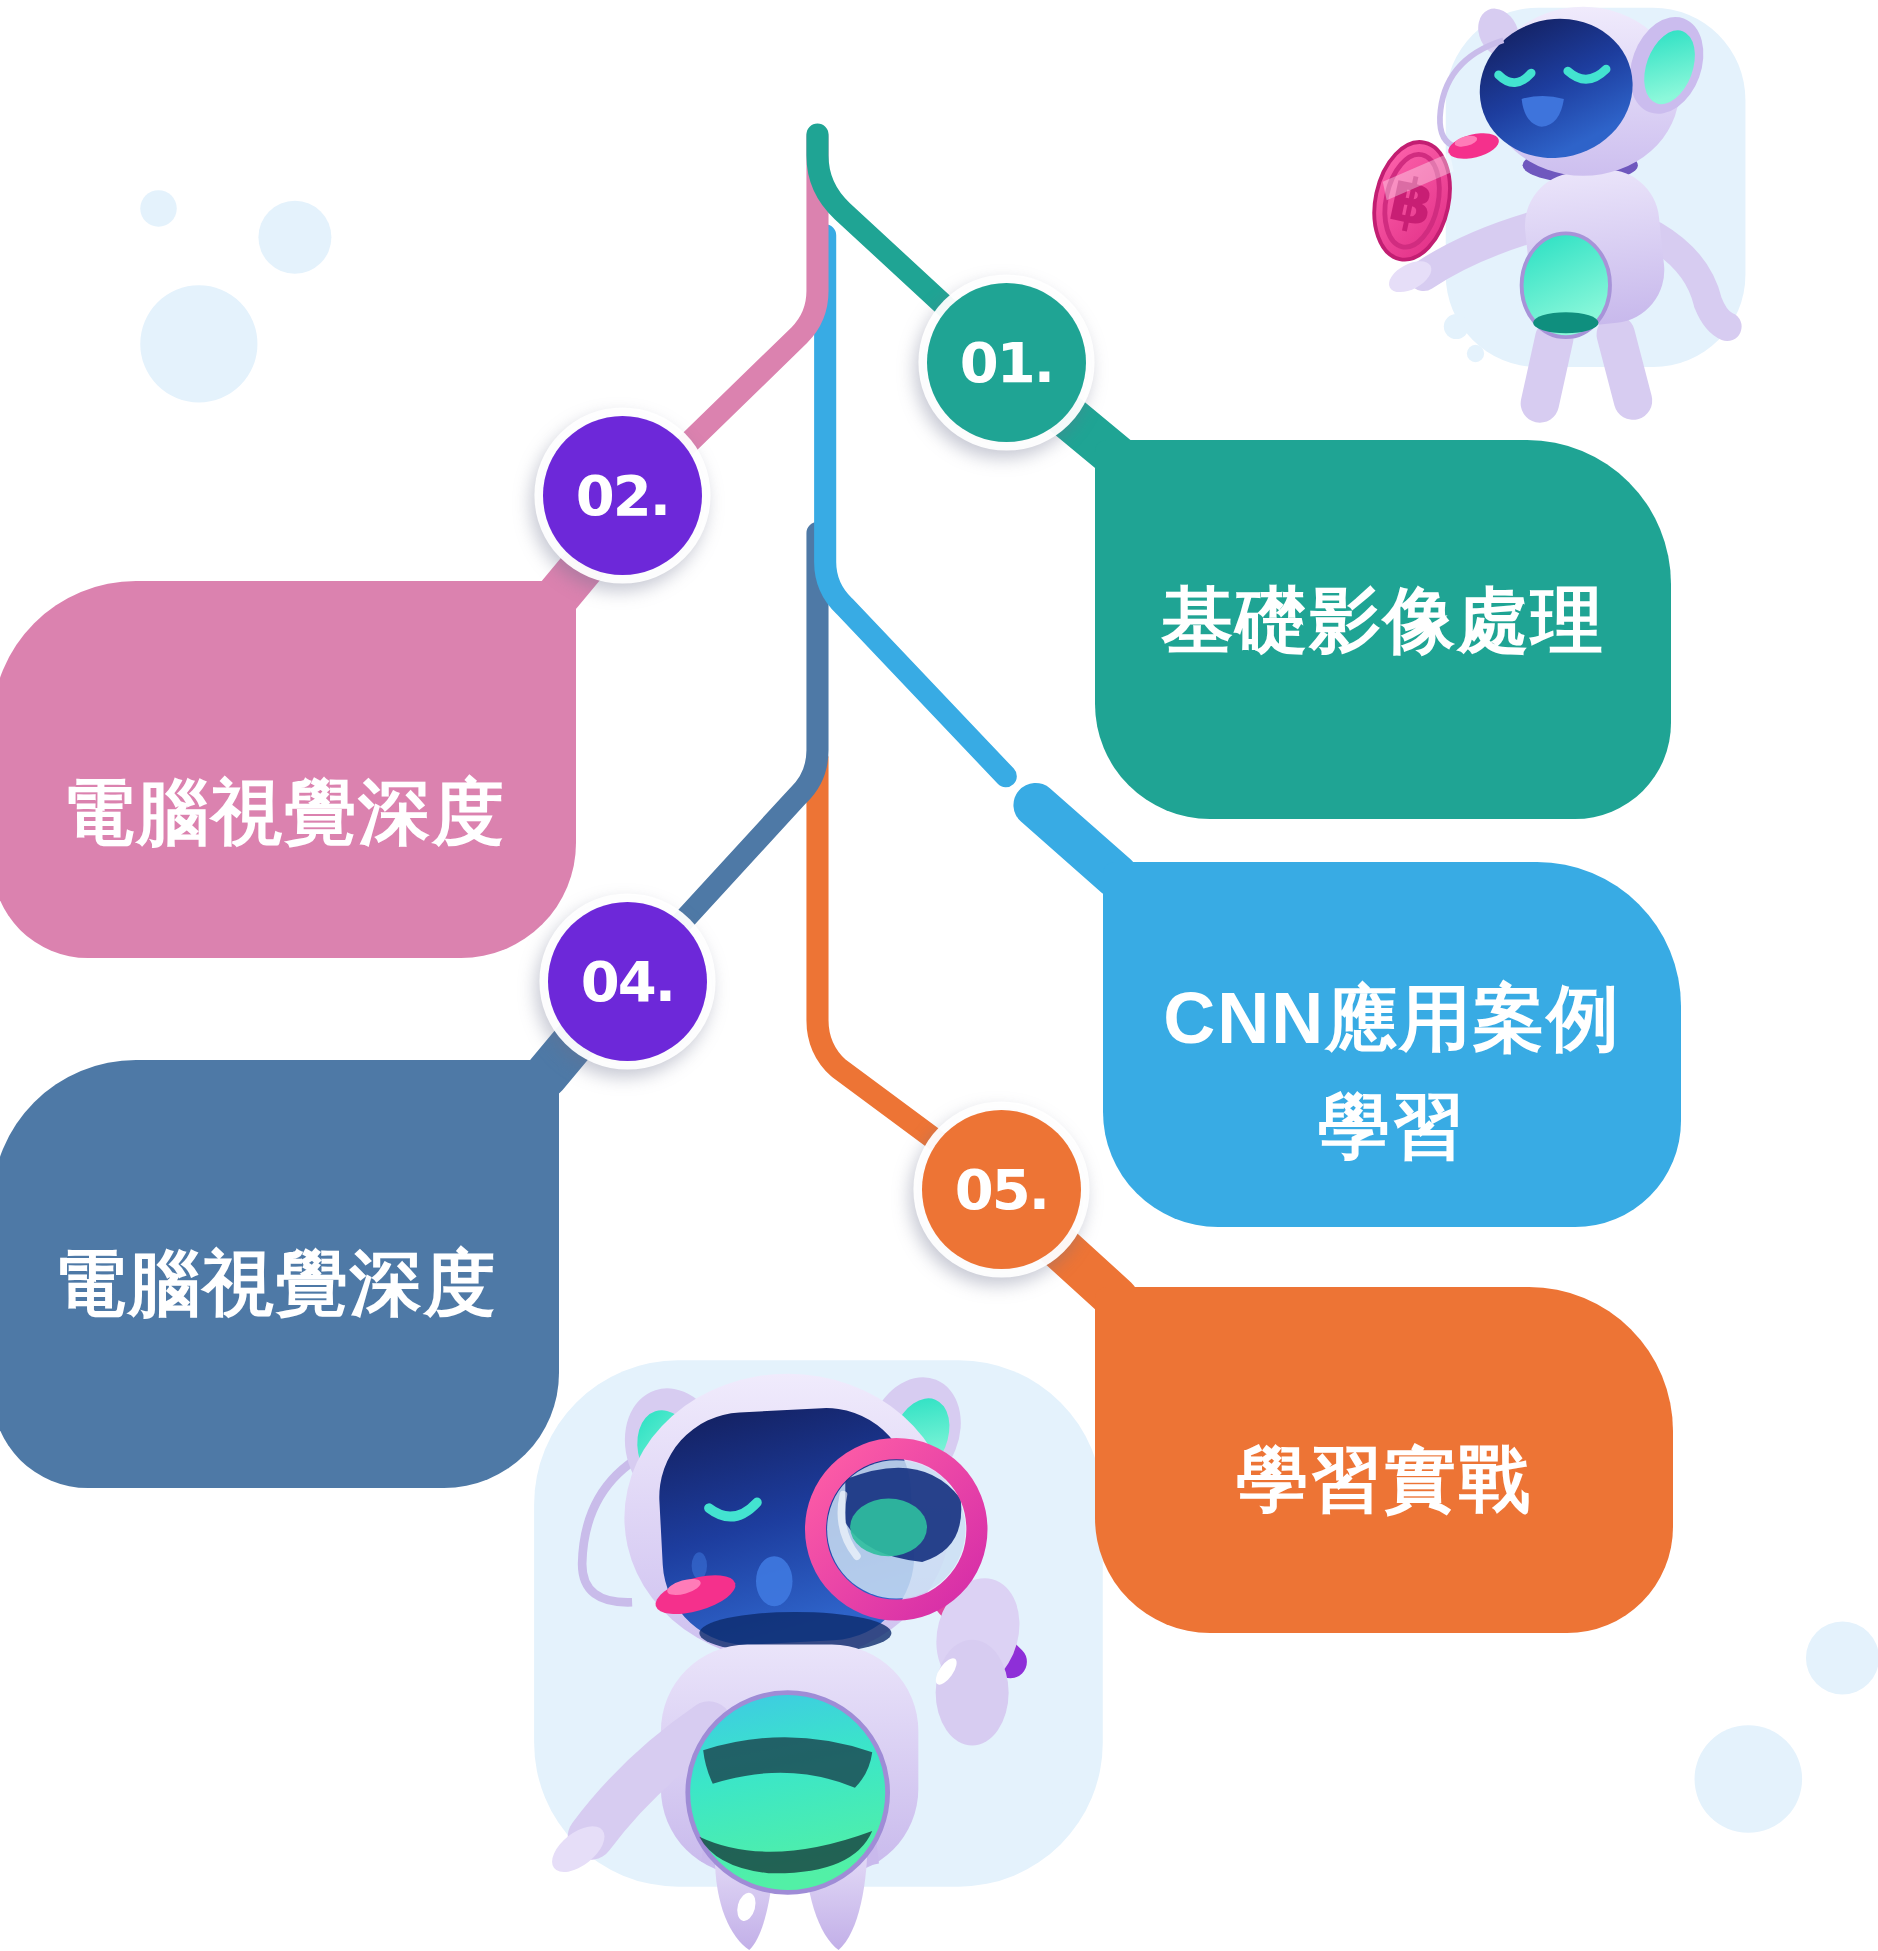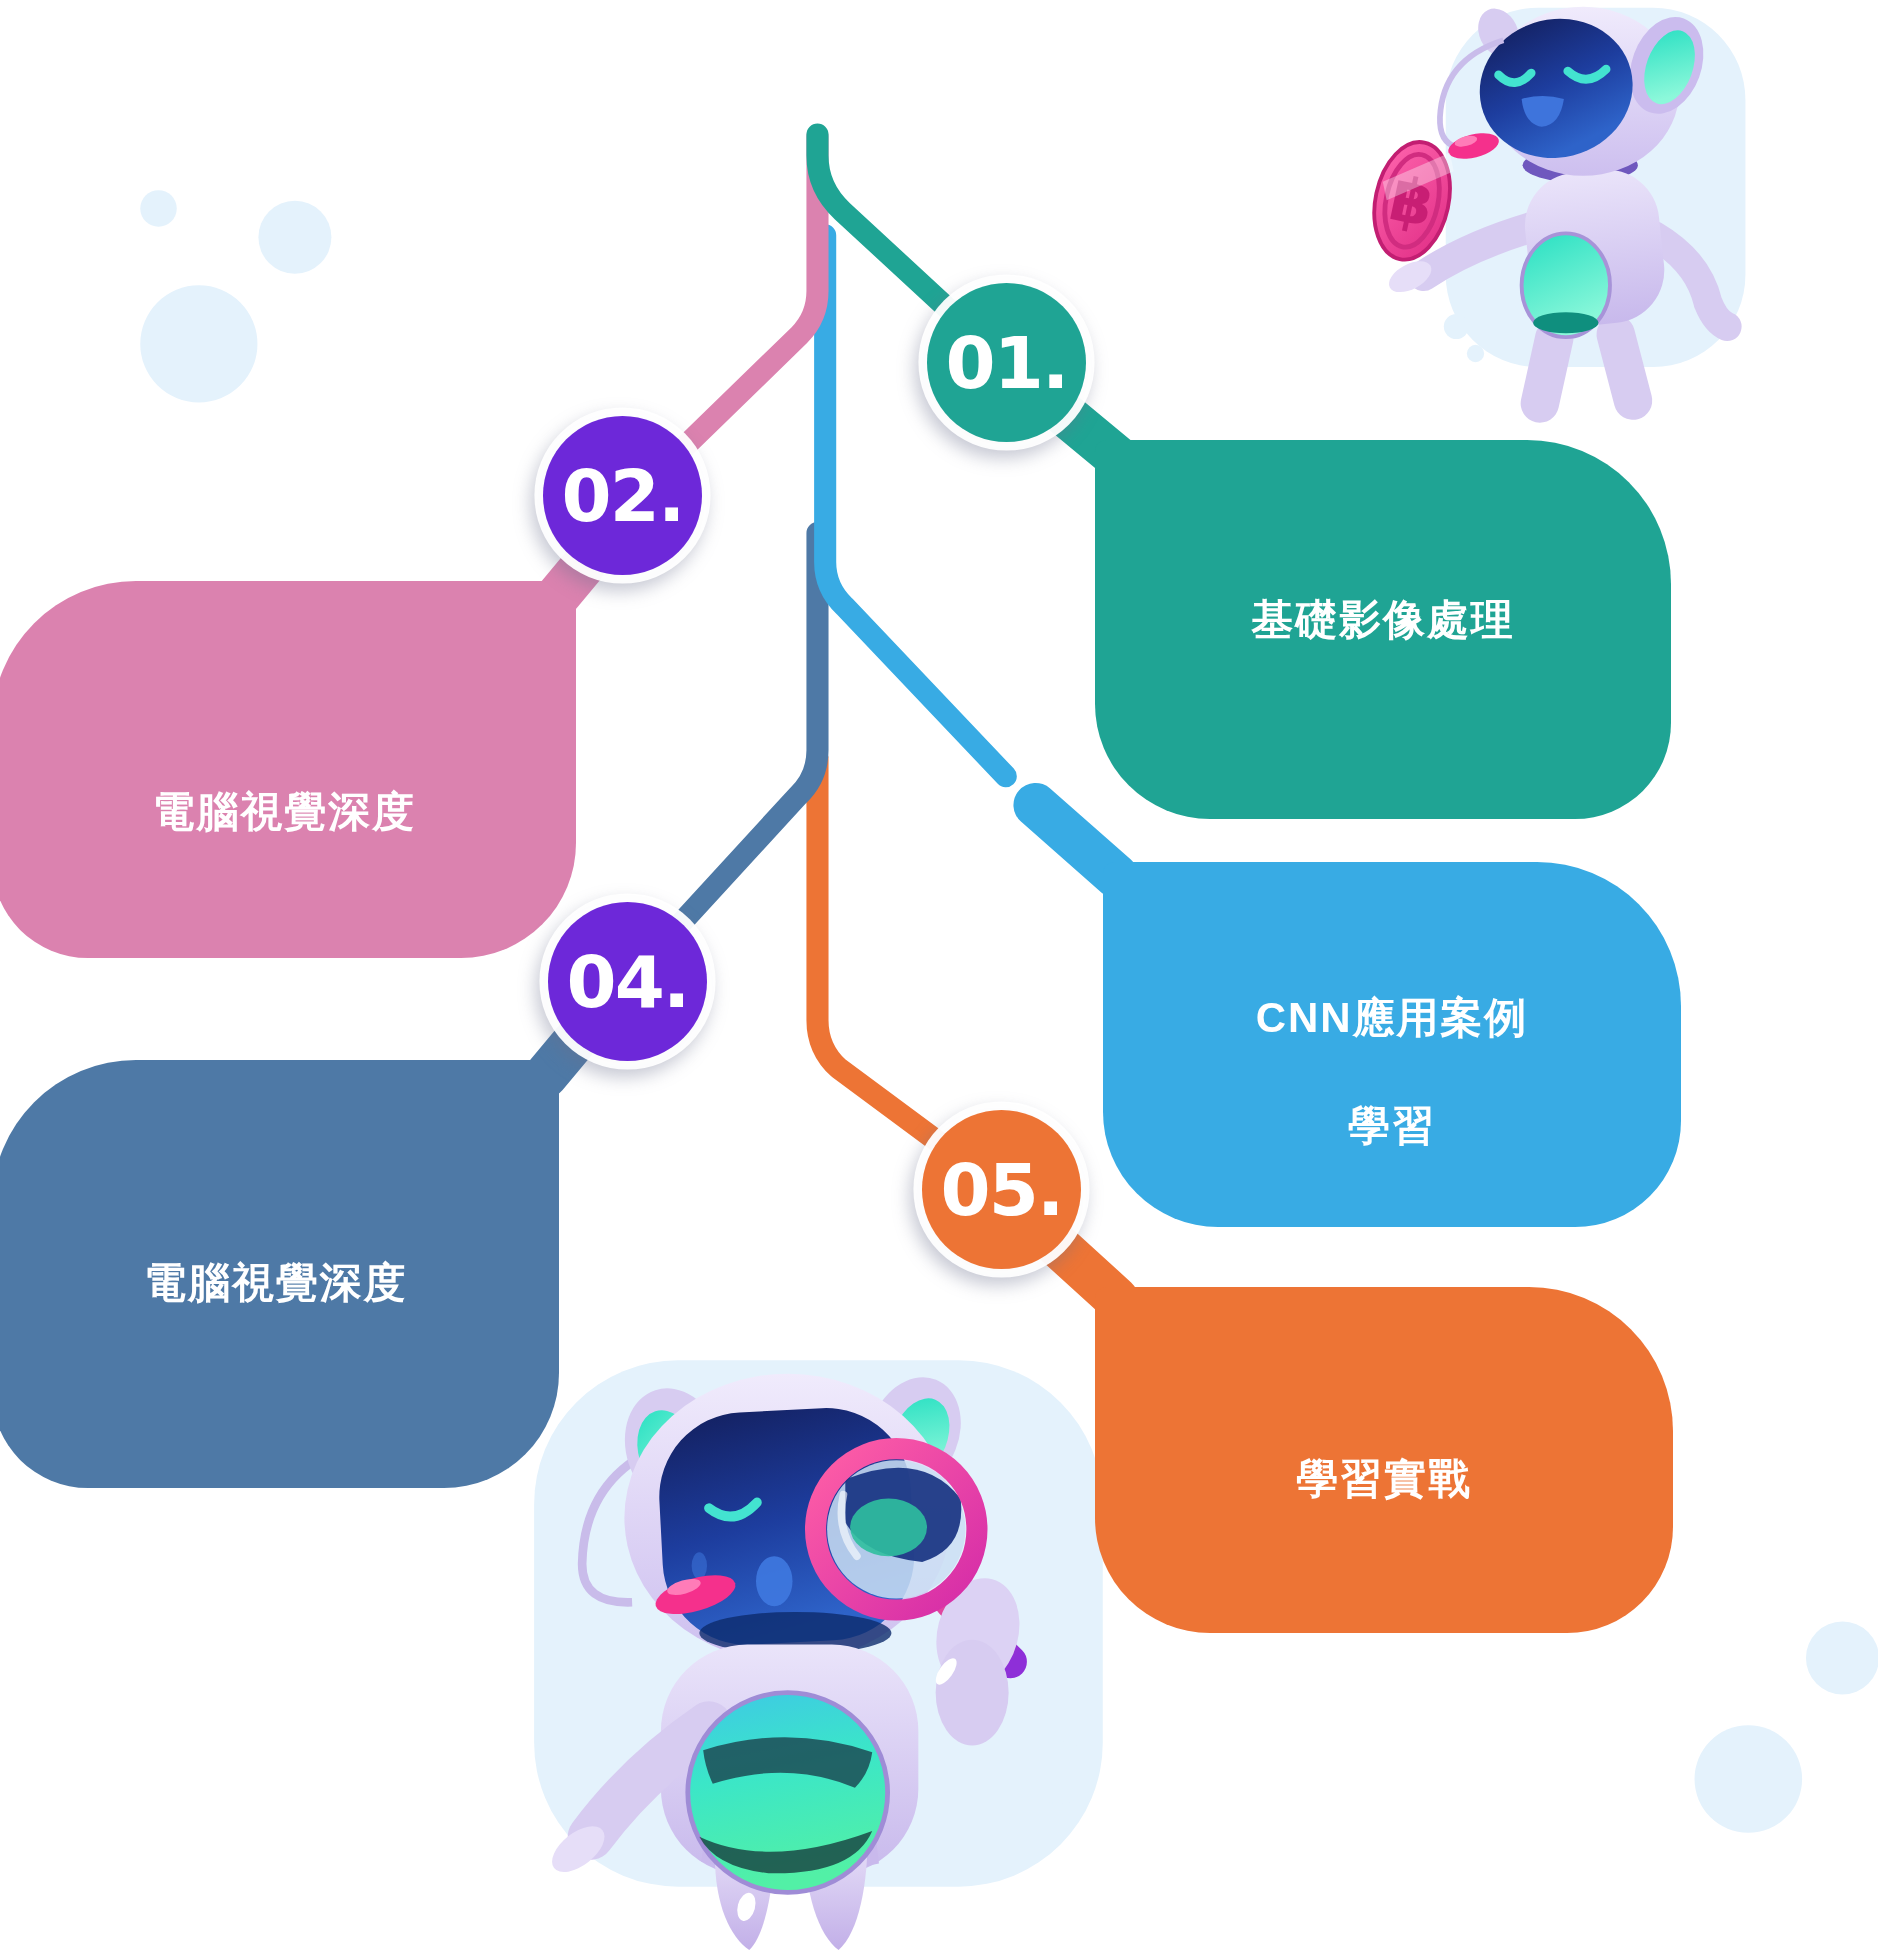--- a/index.html
+++ b/index.html
@@ -3,37 +3,37 @@
 <meta charset="utf-8">
 <style>
   html,body{margin:0;padding:0;background:#ffffff;}
   .canvas{position:relative;width:1878px;height:1951px;overflow:hidden;
           font-family:"Liberation Sans","DejaVu Sans",sans-serif;background:#ffffff;}
   .canvas svg.diagram{position:absolute;left:0;top:0;}
 
   
   .box{position:absolute;display:flex;align-items:center;justify-content:center;}
   .box .box-text{display:flex;flex-direction:column;align-items:center;justify-content:center;
-      color:#ffffff;font-weight:bold;font-size:42px;line-height:108px;letter-spacing:1.9px;
+      color:#ffffff;font-weight:bold;font-size:72px;line-height:108px;letter-spacing:1.9px;
       text-align:center;transform:translateY(var(--dy,0px));width:100%;}
   .box-teal  {left:1095px;top:440px;width:576px;height:379px;background:#1FA494;
               border-radius:11.5px 144px 96px 115px;}
   .box-pink  {left:-7.7px;top:581px;width:584px;height:377px;background:#DB82AF;
               border-radius:144px 11.5px 115px 96px;}
   .box-blue  {left:1095px;top:862px;width:578px;height:365px;background:#38ABE4;
               border-radius:11.5px 144px 106px 115px;margin-left:8px;}
   .box-slate {left:-7.7px;top:1060px;width:567px;height:428px;background:#4E79A6;
               border-radius:144px 11.5px 115px 96px;}
   .box-orange{left:1095px;top:1287px;width:578px;height:346px;background:#ED7435;
               border-radius:11.5px 144px 106px 115px;}
 
   
   .ncircle{position:absolute;width:159px;height:159px;border-radius:50%;
       display:flex;align-items:center;justify-content:center;
-      color:#ffffff;font-weight:bold;font-size:72px;letter-spacing:-1.9px;
+      color:#ffffff;font-weight:bold;font-size:56px;letter-spacing:-1.9px;
       font-family:"DejaVu Sans","Liberation Sans",sans-serif;
       box-shadow:0 0 0 8.6px rgba(255,255,255,0.95);
       filter:drop-shadow(-3.8px 8.6px 8.6px rgba(105,110,140,0.38));}
   .c01{left:927px; top:283px; background:#1FA494;}
   .c02{left:543px; top:416px; background:#6d28d9;}
   .c03{left:926px; top:697px; background:#38ABE4;}
   .c04{left:548px; top:902px; background:#6d28d9;}
   .c05{left:922px; top:1110px;background:#ED7435;}
 </style>
 </head>

